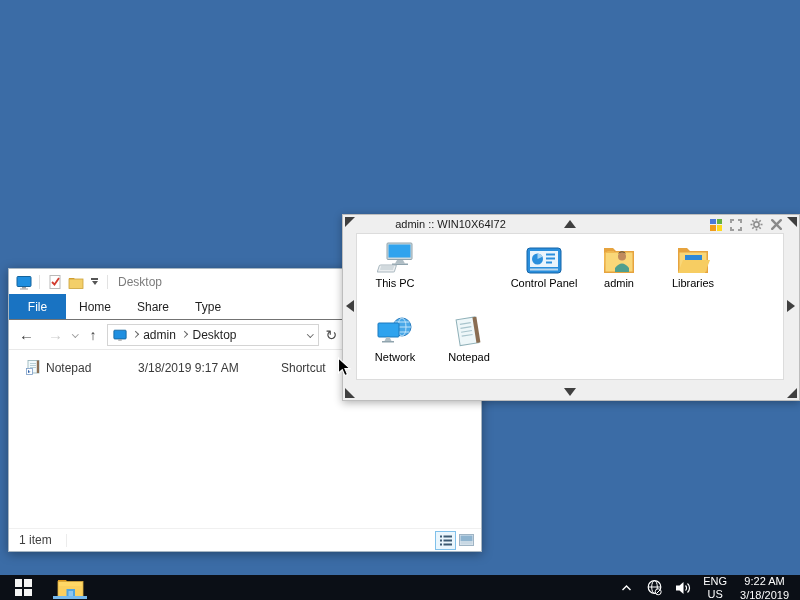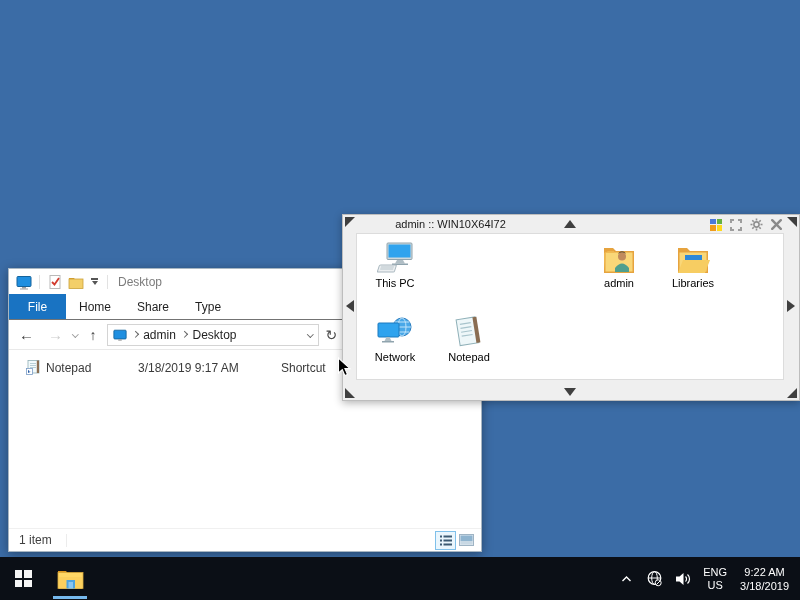--- a/index.html
+++ b/index.html
@@ -96,21 +96,21 @@
   .rw-content { position:absolute; left:13px; top:18px; right:15px; bottom:20px; background:#fff; border:1px solid #dcdcdc; }
   .cell { position:absolute; width:72px; text-align:center; }
   .cell .ico { height:38px; display:flex; align-items:flex-end; justify-content:center; }
   .cell .lbl { font-size:11px; color:#000; margin-top:3px; white-space:nowrap; }
 
   
   #cursor { position:absolute; left:337px; top:357px; z-index:40; }
 
   
   #taskbar {
-    position:absolute; left:0; right:0; bottom:0; height:43px;
+    position:absolute; left:0; right:0; bottom:0; height:25px;
     background:#0b0f16; display:flex; align-items:stretch; z-index:50; color:#fff;
   }
   .tb-btn { display:flex; align-items:center; justify-content:center; position:relative; }
   .tb-start { width:46px; }
   .winlogo-white { width:17px; height:17px; display:grid; grid-template-columns:1fr 1fr; grid-template-rows:1fr 1fr; gap:2px; }
   .winlogo-white i { background:#f5f5f5; }
   .tb-explorer { width:48px; }
   .tb-underline { position:absolute; left:7px; right:7px; bottom:1px; height:3px; background:#76b9ed; }
   .tb-spacer { flex:1; }
   .tb-tray { display:flex; align-items:center; padding-right:9px; }
@@ -271,20 +271,35 @@
           <rect x="0" y="23" width="17" height="7" rx="1" fill="#eceff1" stroke="#a9b8bf"></rect>
           <line x1="2" y1="25" x2="15" y2="25" stroke="#b8c6cc" stroke-width="1"></line>
           <line x1="2" y1="27" x2="15" y2="27" stroke="#b8c6cc" stroke-width="1"></line>
         </g>
       </svg>
         </div>
       <div class="lbl">This PC</div>
     </div>
 
 
+    <div class="cell" style="left:151px; top:2px;">
+      <div class="ico">
+          <svg width="36" height="27" viewBox="0 0 36 27">
+        <rect x="1" y="1" width="34" height="25" rx="3" fill="#2a8fdd" stroke="#1565a8"></rect>
+        <rect x="4" y="4" width="28" height="16" fill="#eaf4fc"></rect>
+        <circle cx="11.5" cy="12" r="5.5" fill="#2a8fdd"></circle>
+        <path d="M11.5,12 L11.5,6.5 A5.5,5.5 0 0 1 16.5,9.8 Z" fill="#a5d3f3"></path>
+        <rect x="20" y="6.5" width="9" height="2" fill="#2a8fdd"></rect>
+        <rect x="20" y="10.5" width="9" height="2" fill="#2a8fdd"></rect>
+        <rect x="20" y="14.5" width="6" height="2" fill="#2a8fdd"></rect>
+        <rect x="4" y="21.5" width="28" height="2" fill="#bcd9ef"></rect>
+      </svg>
+        </div>
+      <div class="lbl">Control Panel</div>
+    </div>
 
     <div class="cell" style="left:226px; top:2px;">
       <div class="ico">
           <svg width="34" height="31" viewBox="0 0 34 31">
         <path d="M2,5 h9 l3,3 h18 v22 h-30 z" fill="#e6a33e"></path>
         <rect x="3.5" y="9.5" width="27" height="19" fill="#f9d778"></rect>
         <circle cx="20" cy="13.5" r="4" fill="#c08a5c"></circle>
         <path d="M16.2,11 a4,4 0 0 1 7.6,0 q-1.9,-2 -3.8,-1.4 q-1.9,-0.6 -3.8,1.4 z" fill="#5b4a3a"></path>
         <path d="M13,25 q7,-9 14,0 v4 h-14 z" fill="#4e9f8e"></path>
         <path d="M2,28 v-18 l4,-2 h6 v2 h-8 z" fill="#f0b952" opacity="0.9"></path>

